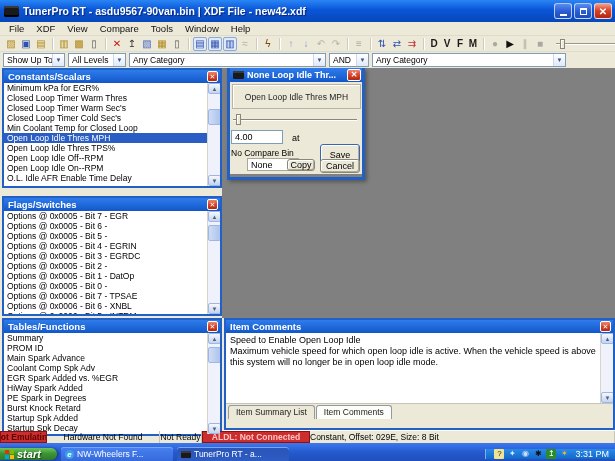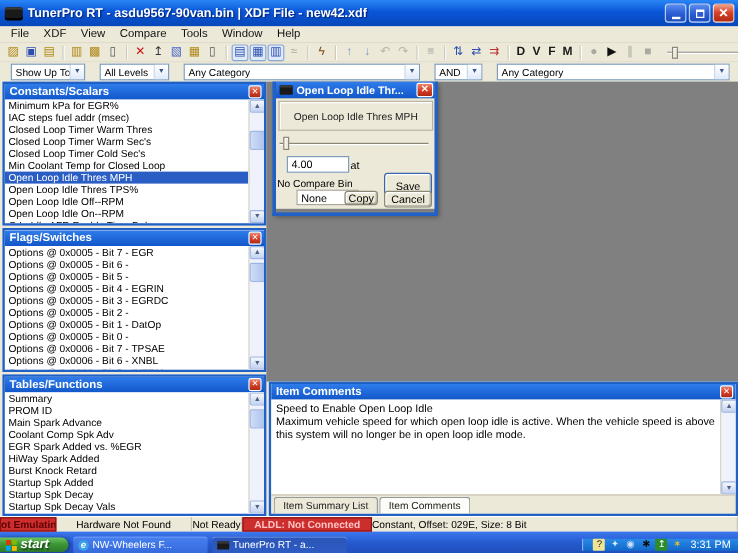--- a/index.html
+++ b/index.html
@@ -33,35 +33,35 @@
   .tb-icon.sep { width:2px; height:12px; background:#cfcabb; border-right:1px solid #fff; margin:0 3px; }
   .tb-icon.pressed { border:1px solid #8aa8d8; background:#dfe9f8; border-radius:2px; }
   .tb-icon.letter { font-weight:bold; font-size:10px; color:#1a1a1a; width:12px; }
   .tb-icon.dis { opacity:.8; }
   .tb-slider { position:relative; width:90px; height:12px; margin-left:8px; }
   .tb-slider-track { position:absolute; left:0; right:0; top:5px; height:2px; background:#fff; border-top:1px solid #9a968a; }
   .tb-slider-thumb { position:absolute; left:4px; top:1px; width:5px; height:10px; background:#ece9d8;
     border:1px solid #8a8678; box-shadow:inset 1px 1px 0 #fff; }
 
   
-  .filterbar { height:16px; display:flex; align-items:center; background:#ece9d8; padding-left:9px; gap:12px; }
+  .filterbar { height:16px; display:flex; align-items:center; background:#ece9d8; padding-left:3px; gap:3px; }
   .combo { height:14px; background:#fff; border:1px solid #7f9db9; display:inline-flex; align-items:center; }
   .combo-text { font-size:8.5px; padding:0 3px; white-space:nowrap; overflow:hidden; flex:1; }
   .combo-arrow { width:12px; font-size:6px; color:#3a548c; text-align:center; border-left:1px solid #c8d8f0; align-self:stretch;
     display:flex; align-items:center; justify-content:center; background:linear-gradient(180deg,#fff,#dfe9f8); }
 
   
   .main { display:flex; height:362px; }
   .left-col { width:222px; padding-left:2px; flex:0 0 auto; }
   .right-col { flex:1; display:flex; flex-direction:column; }
   .workspace { flex:1; background:#808080; }
 
   .panel { border:2px solid #2160c4; background:#fff; display:flex; flex-direction:column; overflow:hidden; }
   .panel-constants { height:120px; }
-  .panel-flags { height:120px; margin-top:2px; }
+  .panel-flags { height:120px; margin-top:8px; }
   .panel-tables { height:118px; margin-top:2px; }
   .panel-caption { height:13px; flex:0 0 auto; display:flex; align-items:center; padding:0 2px 0 4px;
     background:linear-gradient(180deg,#2f7ceb,#1257c9); }
   .panel-title { color:#fff; font-size:9.5px; font-weight:bold; flex:1; white-space:nowrap; }
   .panel-close { width:11px; height:11px; background:linear-gradient(180deg,#f08468,#d8432c 50%,#b02810);
     border:1px solid #fff; border-radius:2px; color:#fff; font-size:7px; line-height:9px; text-align:center; }
   .panel-body { flex:1; display:flex; overflow:hidden; background:#fff; }
   .panel-list { flex:1; overflow:hidden; }
   .list-item { height:10px; line-height:10px; font-size:8.5px; padding-left:3px; white-space:nowrap; color:#000; }
   .list-item.selected { background:#2b5ec4; color:#fff; }
@@ -71,21 +71,21 @@
     background:linear-gradient(180deg,#f6f8fc,#c4d3f0); border:1px solid #9eb6e4; border-radius:2px; }
   .scroll-btn.up { top:0; }
   .scroll-btn.down { bottom:0; }
   .scroll-thumb { position:absolute; left:0; width:13px; height:16px; background:linear-gradient(90deg,#cfdcf6,#aec4ec);
     border:1px solid #9eb6e4; border-radius:2px; }
 
   
   .comments-panel { height:112px; background:#ece9d8; }
   .comments-body { flex:1; display:flex; overflow:hidden; background:#fff; }
   .comments-text { flex:1; padding:2px 4px; font-size:9px; line-height:11px; color:#000; overflow:hidden; }
-  .tabs { height:16px; flex:0 0 auto; background:#ece9d8; display:flex; align-items:flex-start; padding:1px 0 0 2px; gap:1px;
+  .tabs { height:25px; flex:0 0 auto; background:#ece9d8; display:flex; align-items:flex-start; padding:1px 0 0 2px; gap:1px;
     border-top:1px solid #c8c4b4; }
   .tab { font-size:8.5px; padding:1px 7px 2px; border:1px solid #919b9c; border-bottom:none; border-radius:3px 3px 0 0;
     background:#ece9d8; color:#222; }
   .tab.active { background:#fcfcf8; }
 
   
   .dialog { position:absolute; left:227px; top:68px; width:138px; height:112px; border:3px solid #2160c4;
     border-top:none; box-shadow:2px 2px 4px #00000055; }
   .dlg-title { height:14px; display:flex; align-items:center; padding:0 1px 0 3px;
     background:linear-gradient(180deg,#2f7ceb,#1257c9); }
@@ -96,21 +96,21 @@
     border:1px solid #fff; border-radius:2px; color:#fff; font-size:8px; line-height:10px; text-align:center; font-weight:bold; }
   .dlg-body { position:relative; height:92px; background:#ece9d8; }
   .groupbox { position:absolute; left:2px; top:2px; width:129px; height:25px; border:1px solid #b8b4a4;
     box-shadow:1px 1px 0 #fff inset; display:flex; align-items:center; justify-content:center; }
   .groupbox span { font-size:8.5px; color:#222; }
   .slider { position:absolute; left:3px; top:32px; width:124px; height:11px; }
   .slider-track { position:absolute; left:0; right:0; top:5px; height:1px; background:#8a8678; box-shadow:0 1px 0 #fff; }
   .slider-thumb { position:absolute; left:3px; top:0; width:5px; height:11px; background:#ece9d8;
     border:1px solid #8a8678; box-shadow:inset 1px 1px 0 #fff; }
   .value-input { position:absolute; left:1px; top:48px; width:52px; height:14px; border:1px solid #7f9db9;
-    font-size:9px; padding-left:3px; background:#fff;margin-left:8px; }
+    font-size:9px; padding-left:3px; background:#fff; }
   .at-label { position:absolute; left:62px; top:51px; font-size:9px; color:#000; }
   .dlg-btn { position:absolute; font-size:9px; background:#ece9d8; border:1px solid #8a8678; border-radius:3px;
     box-shadow:inset 1px 1px 0 #fff, inset -1px -1px 0 #b0ac9c; color:#000; }
   .save-btn { left:90px; top:62px; width:40px; height:22px; border:1px solid #3a66b0; }
   .compare-label { position:absolute; left:1px; top:66px; font-size:8.5px; color:#000; }
   .compare-combo { position:absolute; left:1px; top:76px; width:52px; height:13px; background:#fff;
     border:1px solid #aaa69a; font-size:9px; padding:1px 0 0 3px;margin-left:16px; }
   .copy-btn { left:57px; top:77px; width:28px; height:12px; }
   .cancel-btn { left:90px; top:77px; width:40px; height:14px; }
 
@@ -254,21 +254,20 @@
 
       <div class="panel panel-constants">
         <div class="panel-caption">
           <span class="panel-title">Constants/Scalars</span>
           <span class="panel-close">✕</span>
         </div>
         <div class="panel-body">
           <div class="panel-list">
 
           <div class="list-item">Minimum kPa for EGR%</div>
-              <div class="list-item">IAC steps fuel addr (msec)</div>
               <div class="list-item">Closed Loop Timer Warm Thres</div>
               <div class="list-item">Closed Loop Timer Warm Sec's</div>
               <div class="list-item">Closed Loop Timer Cold Sec's</div>
               <div class="list-item">Min Coolant Temp for Closed Loop</div>
               <div class="list-item selected">Open Loop Idle Thres MPH</div>
               <div class="list-item">Open Loop Idle Thres TPS%</div>
               <div class="list-item">Open Loop Idle Off--RPM</div>
               <div class="list-item">Open Loop Idle On--RPM</div>
               <div class="list-item">O.L. Idle AFR Enable Time Delay</div>
             </div>
@@ -315,20 +314,21 @@
         </div>
         <div class="panel-body">
           <div class="panel-list">
 
           <div class="list-item">Summary</div>
               <div class="list-item">PROM ID</div>
               <div class="list-item">Main Spark Advance</div>
               <div class="list-item">Coolant Comp Spk Adv</div>
               <div class="list-item">EGR Spark Added vs. %EGR</div>
               <div class="list-item">HiWay Spark Added</div>
+              <div class="list-item">PE Spark in Degrees</div>
               <div class="list-item">Burst Knock Retard</div>
               <div class="list-item">Startup Spk Added</div>
               <div class="list-item">Startup Spk Decay</div>
               <div class="list-item">Startup Spk Decay Vals</div>
             </div>
           <div class="vscroll">
             <span class="scroll-btn up">▲</span>
             <span class="scroll-thumb" style="top:14px"></span>
             <span class="scroll-btn down">▼</span>
           </div>
@@ -360,21 +360,21 @@
         <span class="tab">Item Summary List</span>
             <span class="tab active">Item Comments</span>
           </div>
       </div>
     </div>
   </div>
 
   <div class="dialog">
     <div class="dlg-title">
       <span class="dlg-icon"></span>
-      <span class="dlg-title-text">Open Loop Idle Thr...</span>
+      <span class="dlg-title-text">None Loop Idle Thr...</span>
       <span class="dlg-close">✕</span>
     </div>
     <div class="dlg-body">
       <div class="groupbox">
         <span>Open Loop Idle Thres MPH</span>
       </div>
       <div class="slider">
         <span class="slider-track"></span>
         <span class="slider-thumb"></span>
       </div>

